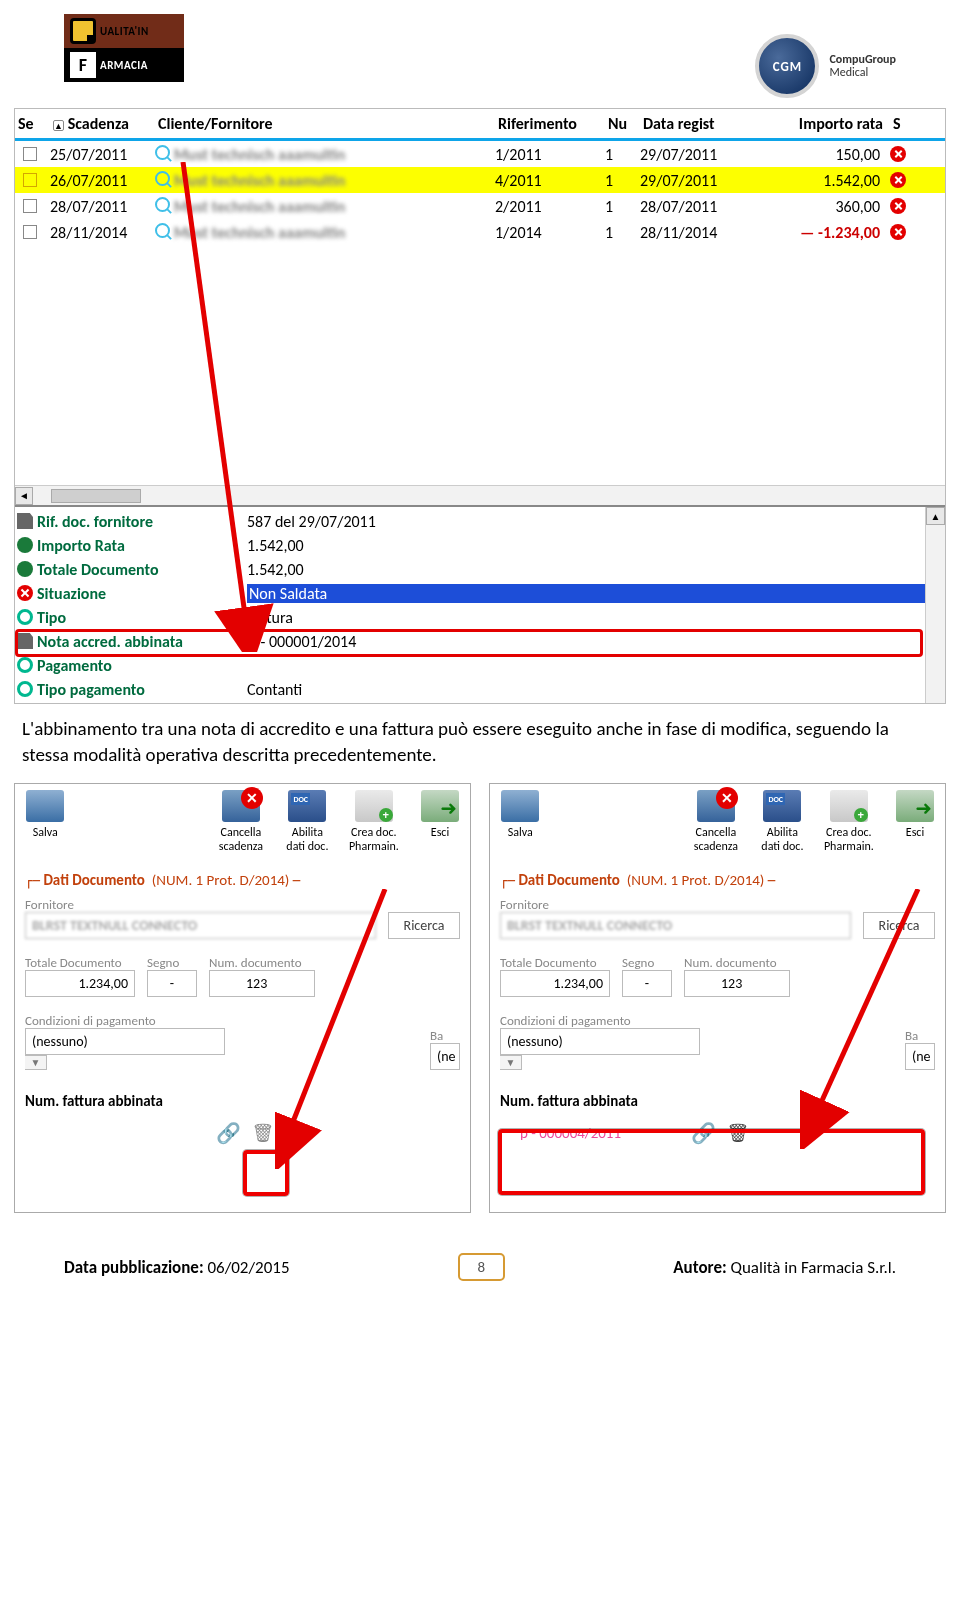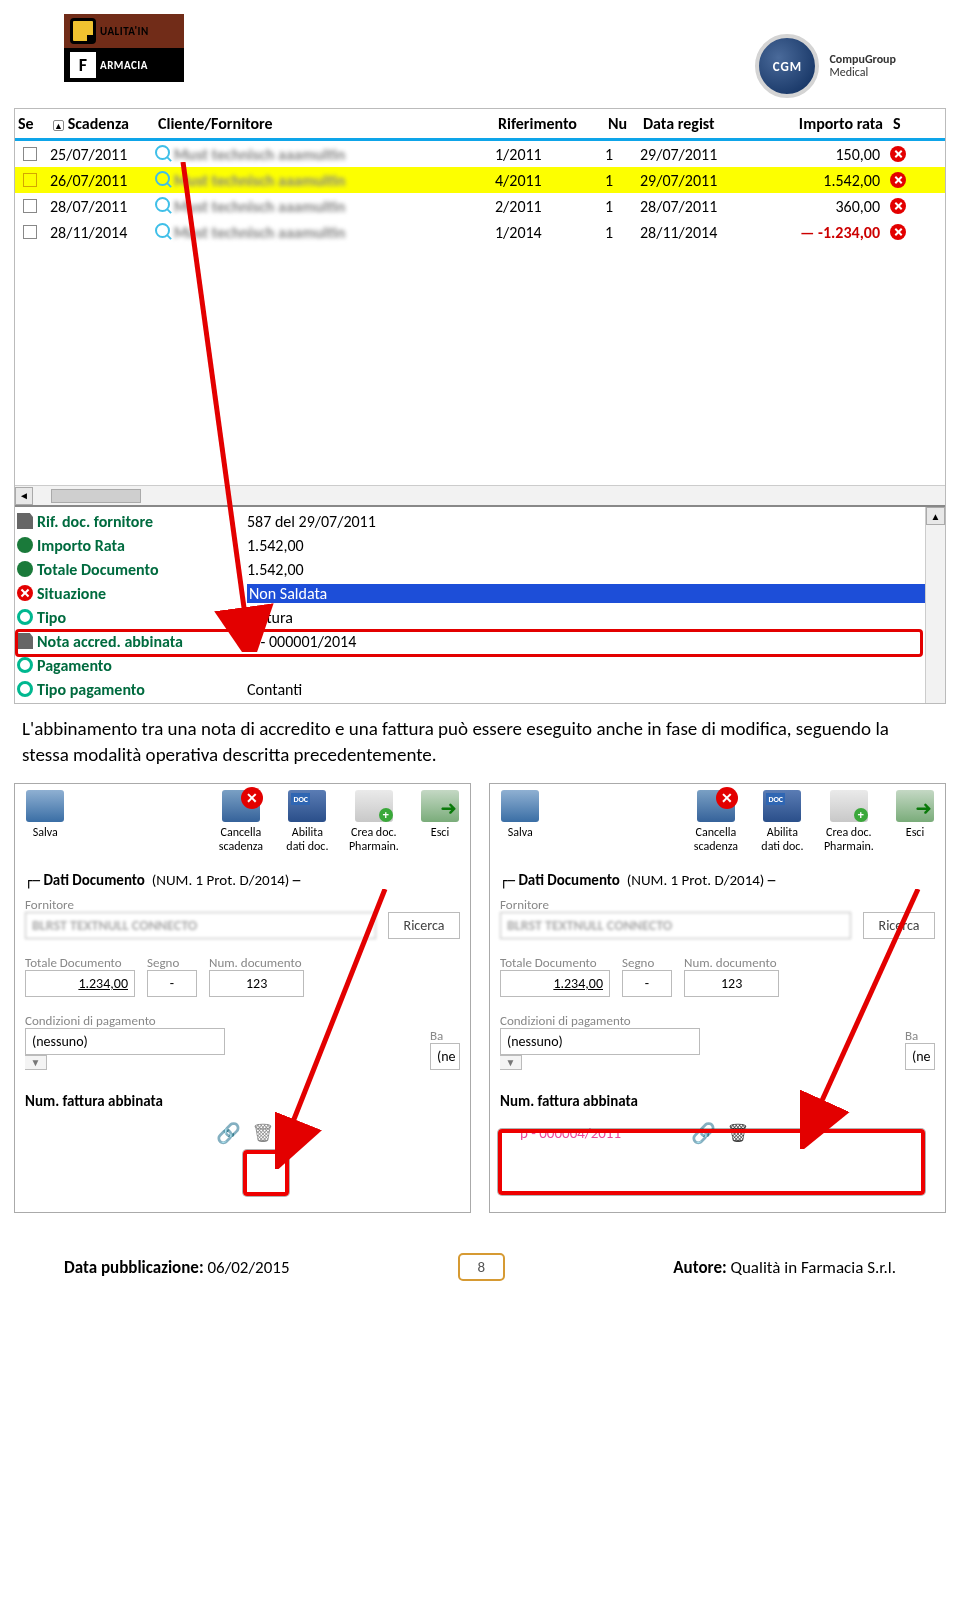--- a/index.html
+++ b/index.html
@@ -68,30 +68,30 @@
   .icn.floppy{background:linear-gradient(#8fb0d2,#3a6ea5);border-radius:3px;}
   .icn.cancel{background:linear-gradient(#7aa0c4,#35629a);border-radius:3px;position:relative;}
   .icn.cancel::after{content:"✕";position:absolute;color:#fff;background:#e30000;width:22px;height:22px;border-radius:50%;right:-3px;top:-3px;font-size:14px;font-weight:900;display:flex;align-items:center;justify-content:center;}
   .icn.doc{background:linear-gradient(#5a7cb4,#2a4f8a);border-radius:3px;position:relative;}
   .icn.doc::after{content:"DOC";position:absolute;background:#2f66b3;color:#fff;font-size:8px;font-weight:700;padding:1px 2px;top:3px;left:3px;}
   .icn.new{background:linear-gradient(#eaeaea,#c8c8c8);border-radius:3px;position:relative;}
   .icn.new::after{content:"+";position:absolute;color:#fff;background:#3aa83a;width:14px;height:14px;border-radius:50%;right:0;bottom:0;font-size:12px;font-weight:900;display:flex;align-items:center;justify-content:center;}
   .icn.exit{background:linear-gradient(#c4d8c4,#7aac7a);border-radius:3px;position:relative;}
   .icn.exit::after{content:"➜";position:absolute;color:#0a7a0a;right:2px;top:6px;font-size:20px;}
   .form{padding:6px 10px;color:#777;position:relative;}
-  .fs-label{color:#000000;font-weight:700;font-size:15px;margin:6px 0 3px;}
+  .fs-label{color:#c2410c;font-weight:700;font-size:15px;margin:6px 0 3px;}
   .fs-label .thin{font-weight:400;}
   .fieldlabel{font-size:13px;color:#888;margin-top:8px;}
   .row{display:flex;gap:12px;align-items:flex-end;}
   .inp{border:1px solid #bbb;background:#fff;padding:4px 6px;font-size:14px;color:#000;height:27px;}
   .inp.blur{color:#aaa;filter:blur(1.4px);}
   .inp.ricerca{width:72px;text-align:center;color:#444;}
-  .inp.tot{width:110px;text-align:right;text-decoration:underline;}
+  .inp.tot{width:110px;text-align:right;}
   .inp.sgn{width:50px;text-align:center;}
-  .inp.ndoc{width:95px;padding-left:36px;}
+  .inp.ndoc{width:106px;padding-left:36px;}
   .inp.wide{width:200px;}
   .dd{display:flex;flex-direction:column;}
   .dd .car{width:22px;border:1px solid #bbb;border-left:none;background:#f4f4f4;display:flex;align-items:center;justify-content:center;font-size:10px;}
   .num-abb{color:#000;font-weight:700;font-size:15px;margin-top:22px;}
   .linkrow{display:flex;align-items:center;gap:10px;margin-top:10px;padding-left:6px;}
   .linkrow .val{font-size:15px;color:#ec4899;}
   .ic-link{width:26px;height:26px;display:flex;align-items:center;justify-content:center;font-size:20px;color:#555;}
   .ic-trash{width:22px;height:26px;display:flex;align-items:center;justify-content:center;font-size:18px;color:#888;}
   .red-box-sm{position:absolute;border:4px solid #e00;border-radius:4px;pointer-events:none;box-shadow:0 0 0 1px rgba(0,0,0,.3);}
   .shot1-box{left:228px;top:366px;width:46px;height:46px;}

